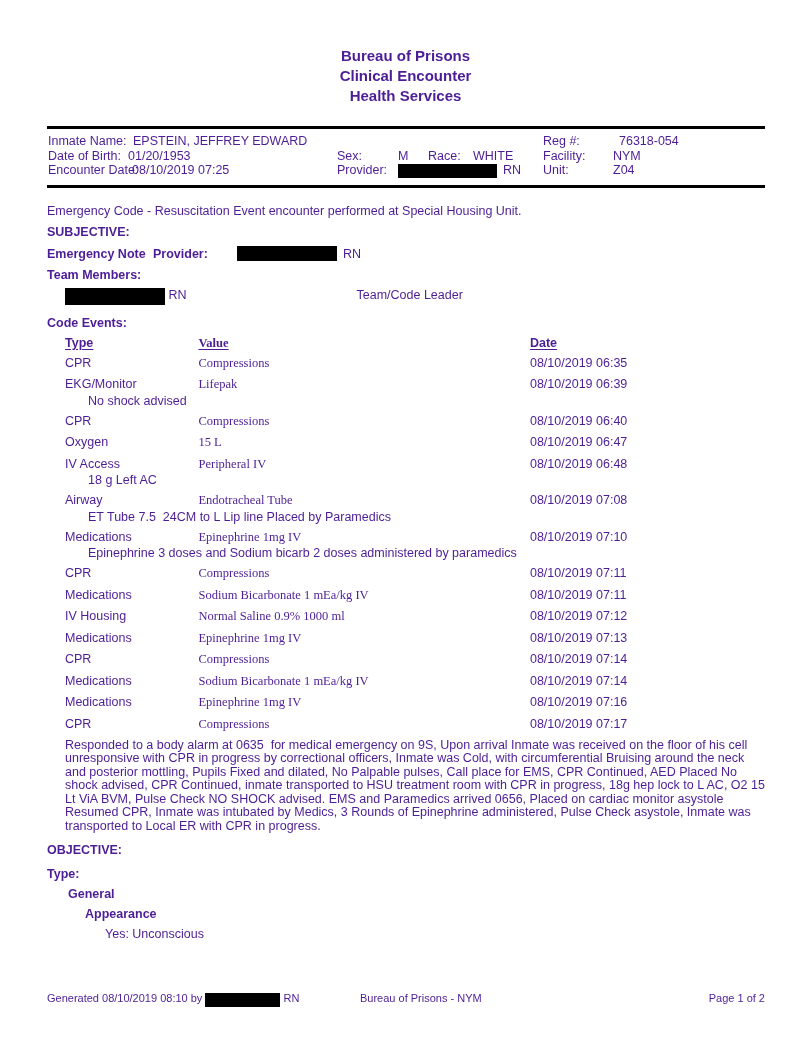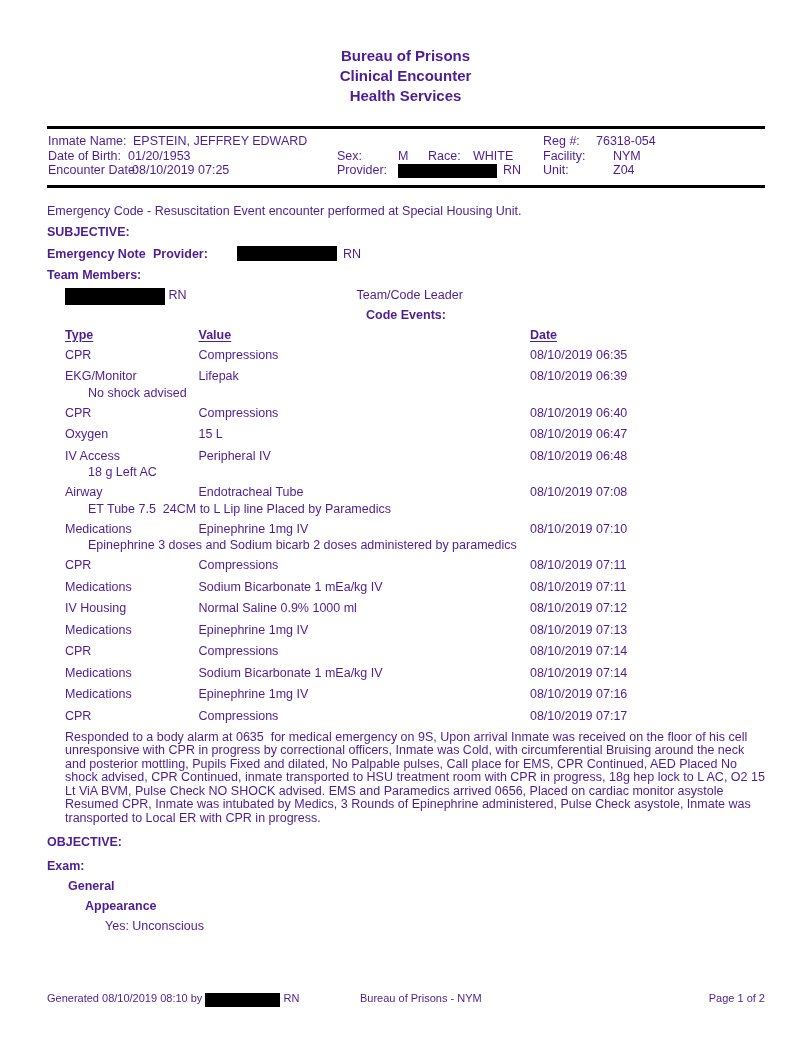--- a/index.html
+++ b/index.html
@@ -24,27 +24,27 @@
   .intro{margin-top:17px;}
   .sub-h{margin-top:8px;}
   .en-line{position:relative;height:16px;margin-top:7px;}
   .en-line .hp{top:1px;}
   .team-h{margin-top:7px;}
   .tm-table{margin:6px 0 0 65px;}
   .tm-row{line-height:14px;}
   .tm-row > span{display:inline-block;vertical-align:top;}
   .tm-c1{width:288px;}
   .tm-body{margin-top:3px;}
-  .ce-h{margin-top:7px;text-align:center;}
+  .ce-h{margin-top:15px;}
   .ce-table{margin:6px 0 0 65px;}
   .ce-row{line-height:14px;margin-bottom:7.5px;}
   .ce-row.head{margin-bottom:6px;}
   .ce-row > span{display:inline-block;vertical-align:top;white-space:nowrap;}
   .ce-c1{width:130px;}
-  .ce-c2{width:328px;}
+  .ce-c2{width:328px;font-family:Liberation Serif, serif;}
   .ce-note{line-height:14px;margin:-5px 0 6px 23px;white-space:pre-wrap;}
   .comments-h{margin-top:2px;}
   .comments-p{margin:8px 46px 0 65px;width:700px;line-height:13.5px;white-space:pre-wrap;}
   .objective-h{margin-top:11px;}
   .exam-h{margin-top:11px;}
   .exam-general{margin-top:7px;margin-left:68px;}
   .exam-appearance{margin-top:7px;margin-left:85px;}
   .exam-value{margin-top:7px;margin-left:105px;}
   
   .redact{display:inline-block;background:#000;vertical-align:text-bottom;}
@@ -65,21 +65,21 @@
     <div>Bureau of Prisons</div>
     <div>Clinical Encounter</div>
     <div>Health Services</div>
   </div>
 
   <div class="hdr-box">
     <div class="hdr-row">
       <span class="hp" style="left:1px">Inmate Name:</span>
       <span class="hp" style="left:86px">EPSTEIN, JEFFREY EDWARD</span>
       <span class="hp" style="left:496px">Reg #:</span>
-      <span class="hp" style="left:549px">76318-054</span>
+      <span class="hp" style="left:572px">76318-054</span>
     </div>
     <div class="hdr-row">
       <span class="hp" style="left:1px">Date of Birth:</span>
       <span class="hp" style="left:81px">01/20/1953</span>
       <span class="hp" style="left:290px">Sex:</span>
       <span class="hp" style="left:351px">M</span>
       <span class="hp" style="left:381px">Race:</span>
       <span class="hp" style="left:426px">WHITE</span>
       <span class="hp" style="left:496px">Facility:</span>
       <span class="hp" style="left:566px">NYM</span>
@@ -220,21 +220,21 @@
       <span class="ce-c1">CPR</span>
       <span class="ce-c2">Compressions</span>
       <span>08/10/2019 07:17</span>
     </div>
   </div>
   </div>
 
   <div class="comments-p">Responded to a body alarm at 0635  for medical emergency on 9S, Upon arrival Inmate was received on the floor of his cell unresponsive with CPR in progress by correctional officers, Inmate was Cold, with circumferential Bruising around the neck and posterior mottling, Pupils Fixed and dilated, No Palpable pulses, Call place for EMS, CPR Continued, AED Placed No shock advised, CPR Continued, inmate transported to HSU treatment room with CPR in progress, 18g hep lock to L AC, O2 15 Lt ViA BVM, Pulse Check NO SHOCK advised. EMS and Paramedics arrived 0656, Placed on cardiac monitor asystole Resumed CPR, Inmate was intubated by Medics, 3 Rounds of Epinephrine administered, Pulse Check asystole, Inmate was transported to Local ER with CPR in progress.</div>
 
   <div class="lm objective-h line b">OBJECTIVE:</div>
-  <div class="lm exam-h line b">Exam:</div>
+  <div class="lm exam-h line b">Type:</div>
   <div class="exam-general line b">General</div>
   <div class="exam-appearance line b">Appearance</div>
   <div class="exam-value line">Yes: Unconscious</div>
 
   <div class="footer">
     <span class="hp" style="left:47px"><span>Generated 08/10/2019 08:10 by</span> <span class="redact ft"></span> <span>RN</span></span>
     <span class="hp" style="left:360px">Bureau of Prisons - NYM</span>
     <span class="hp" style="right:46px">Page 1 of 2</span>
   </div>
 

